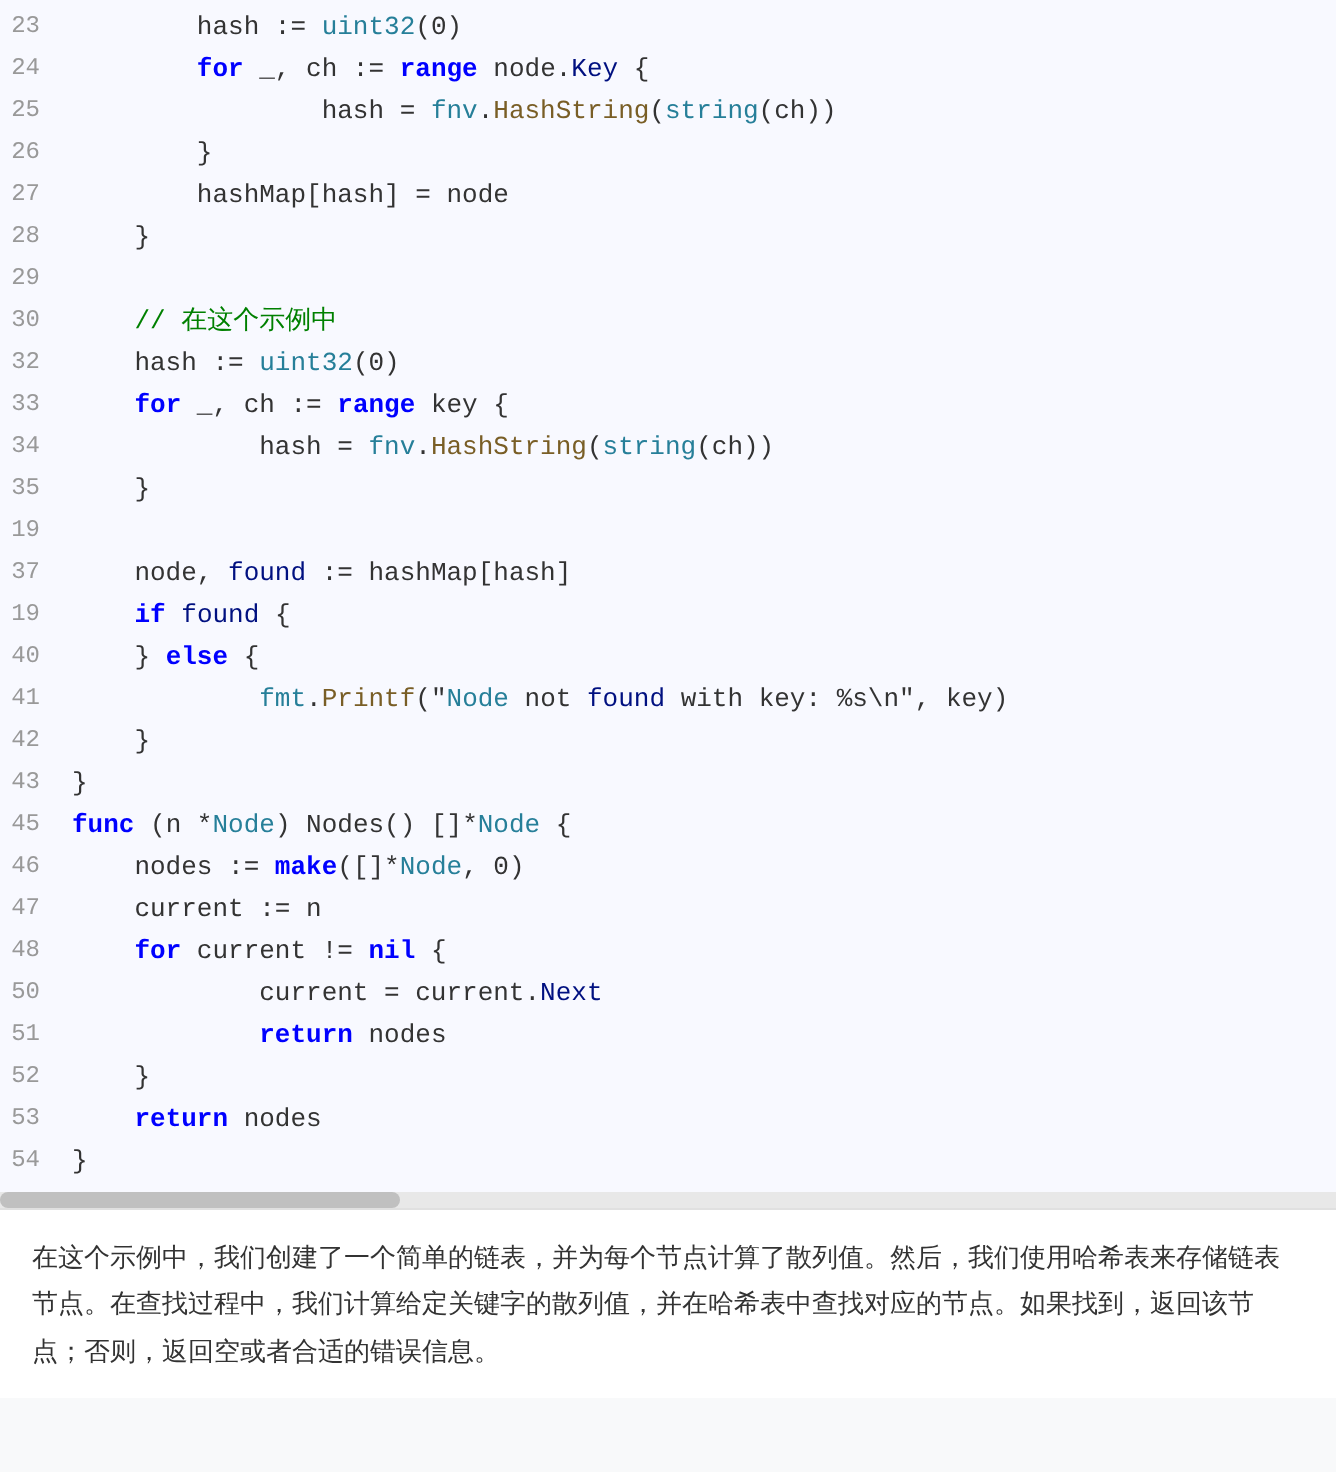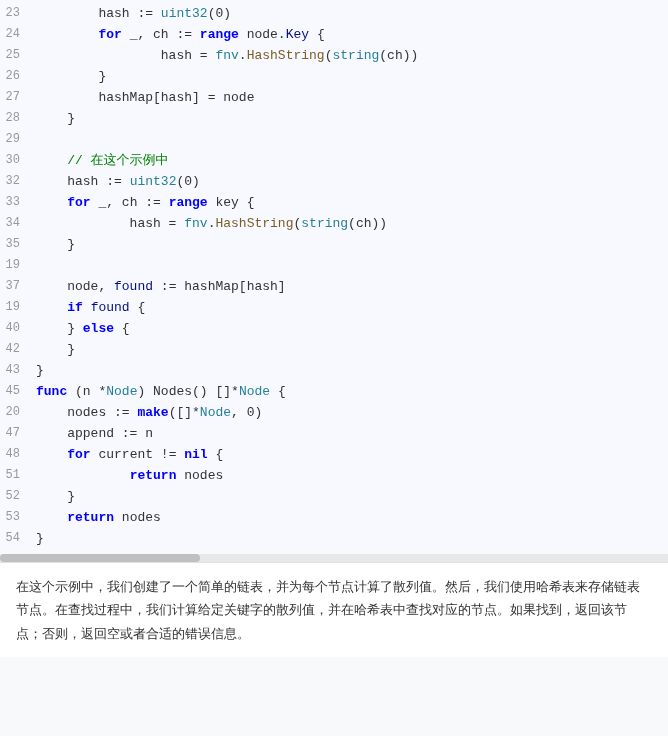--- a/index.html
+++ b/index.html
@@ -149,42 +149,50 @@
       </div>
       <div class="code-line">
         <span class="line-num">19</span>
         <span class="line-content">    <span class="kw">if</span> <span style="color:#001080;">found</span> {</span>
       </div>
       <div class="code-line">
         <span class="line-num">40</span>
         <span class="line-content">    } <span class="kw">else</span> {</span>
       </div>
       <div class="code-line">
+        <span class="line-num">41</span>
+        <span class="line-content">            <span class="fmt-pkg">fmt</span>.<span class="fn">Printf</span>("<span class="type">Node</span> not <span style="color:#001080;">found</span> with key: %s\n", key)</span>
+      </div>
+      <div class="code-line">
         <span class="line-num">42</span>
         <span class="line-content">    }</span>
       </div>
       <div class="code-line">
         <span class="line-num">43</span>
         <span class="line-content">}</span>
       </div>
       <div class="code-line">
         <span class="line-num">45</span>
         <span class="line-content"><span class="kw">func</span> (n *<span class="type">Node</span>) Nodes() []*<span class="type">Node</span> {</span>
       </div>
       <div class="code-line">
-        <span class="line-num">20</span>
+        <span class="line-num">46</span>
         <span class="line-content">    nodes := <span class="kw">make</span>([]*<span class="type">Node</span>, 0)</span>
       </div>
       <div class="code-line">
         <span class="line-num">47</span>
-        <span class="line-content">    append := n</span>
+        <span class="line-content">    current := n</span>
       </div>
       <div class="code-line">
         <span class="line-num">48</span>
         <span class="line-content">    <span class="kw">for</span> current != <span class="kw">nil</span> {</span>
+      </div>
+      <div class="code-line">
+        <span class="line-num">50</span>
+        <span class="line-content">            current = current.<span class="field">Next</span></span>
       </div>
       <div class="code-line">
         <span class="line-num">51</span>
         <span class="line-content">            <span class="kw">return</span> nodes</span>
       </div>
       <div class="code-line">
         <span class="line-num">52</span>
         <span class="line-content">    }</span>
       </div>
       <div class="code-line">

